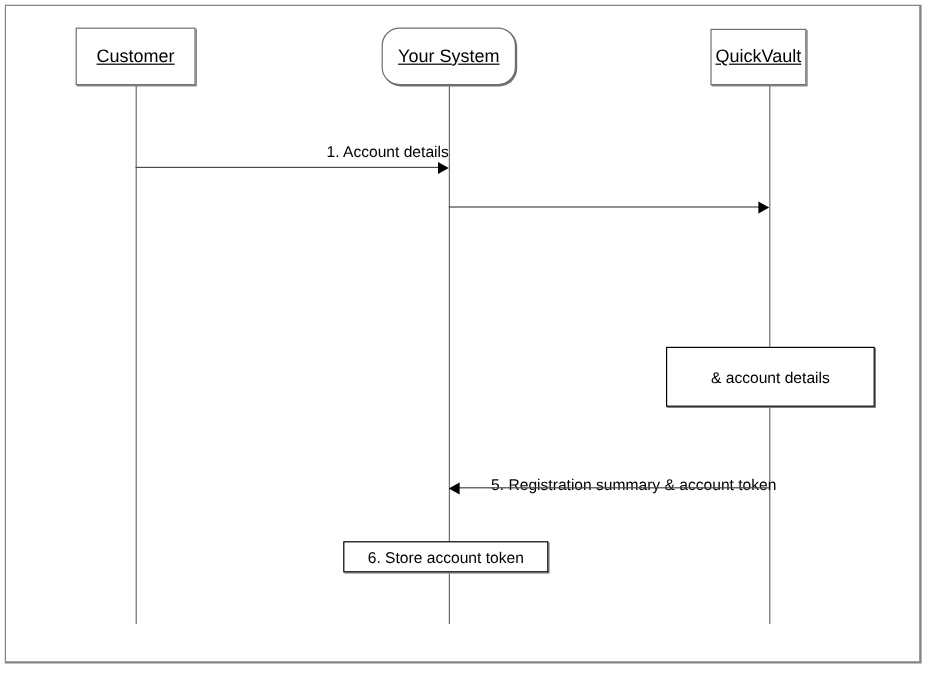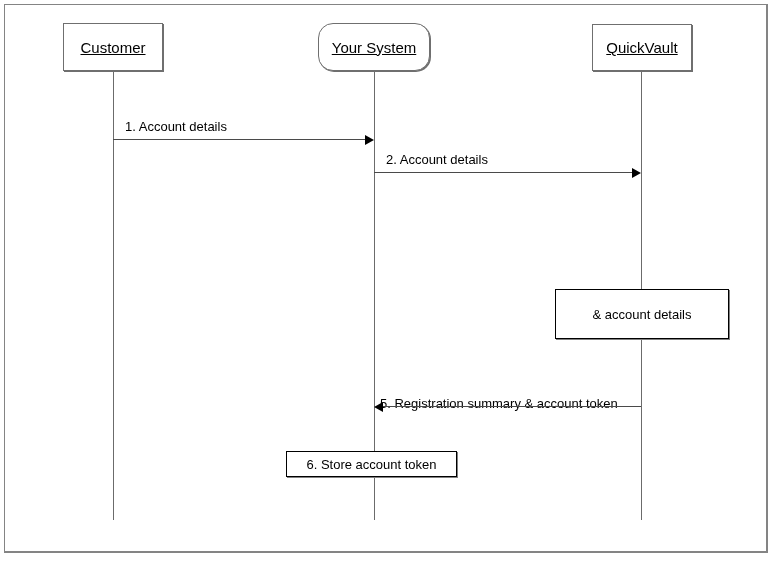--- a/index.html
+++ b/index.html
@@ -31,43 +31,42 @@
     box-shadow: 1px 1px 0 #6f6f6f;
     display: flex;
     align-items: center;
     justify-content: center;
     font-size: 15px;
     text-decoration: underline;
     z-index: 3;
   }
   #actor-customer   { left: 63px;  top: 23px; width: 100px; }
   #actor-yoursystem { left: 318px; top: 23px; width: 112px; border-radius: 15px; }
-  #actor-quickvault { left: 592px; top: 24px; width: 100px; height: 47px; }
+  #actor-quickvault { left: 592px; top: 24px; width: 80px; height: 47px; }
 
   
   .lifeline {
     position: absolute;
     top: 71px;
     width: 1px;
     height: 449px;
     background: #6b6b6b;
     z-index: 1;
   }
   #lifeline-customer   { left: 113px; }
   #lifeline-yoursystem { left: 374px; }
   #lifeline-quickvault { left: 641px; }
 
   
   .msg-label {
     position: absolute;
     font-size: 13px;
-    text-align: left;
+    text-align: right;
     white-space: pre;
     z-index: 2;
-    margin-left: 12px;
   }
   #msg1-label { left: 113px; top: 119px; width: 261px; }
   #msg2-label { left: 374px; top: 152px; width: 267px; }
   #msg5-label { left: 368px; top: 396px; width: 279px; }
 
   .msg-line {
     position: absolute;
     height: 1px;
     background: #4a4a4a;
     z-index: 2;
@@ -121,21 +120,20 @@
   </div>
 
   <div class="lifeline" id="lifeline-customer"></div>
   <div class="lifeline" id="lifeline-yoursystem"></div>
   <div class="lifeline" id="lifeline-quickvault"></div>
 
   <div class="msg-label" id="msg1-label">1. Account details</div>
   <div class="msg-line" id="msg1-line"></div>
   <div class="arrowhead arrow-right" id="msg1-arrow"></div>
 
-  <div class="msg-label" id="msg2-label">2. Account details</div>
   <div class="msg-line" id="msg2-line"></div>
   <div class="arrowhead arrow-right" id="msg2-arrow"></div>
 
 
   <div class="action-box" id="action4">
     <span class="action-line">&amp; account details</span>
   </div>
 
   <div class="msg-label" id="msg5-label">5. Registration summary &amp; account token</div>
   <div class="msg-line" id="msg5-line"></div>

